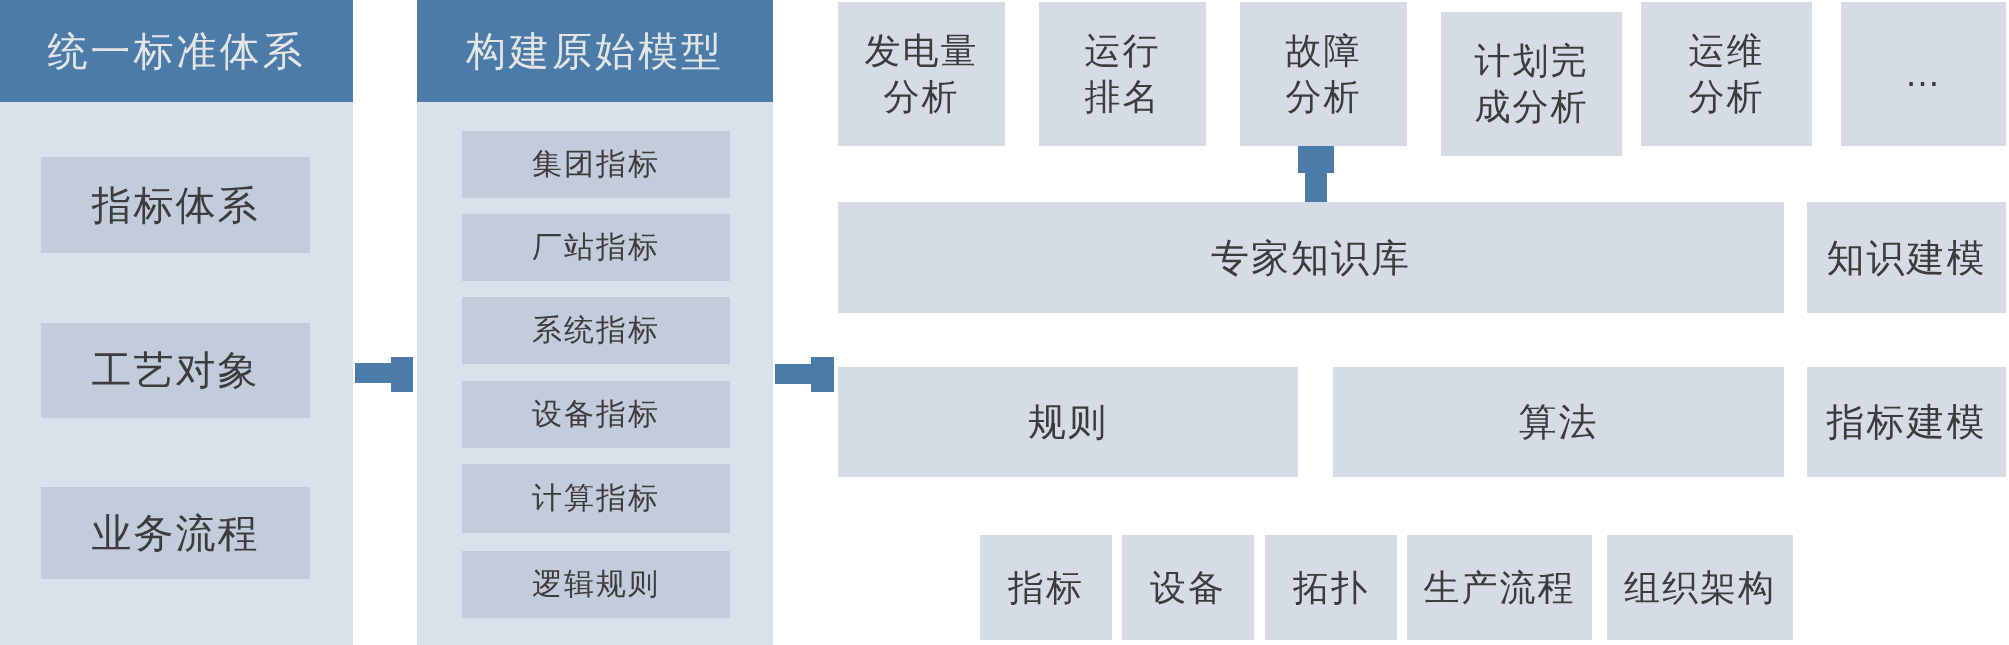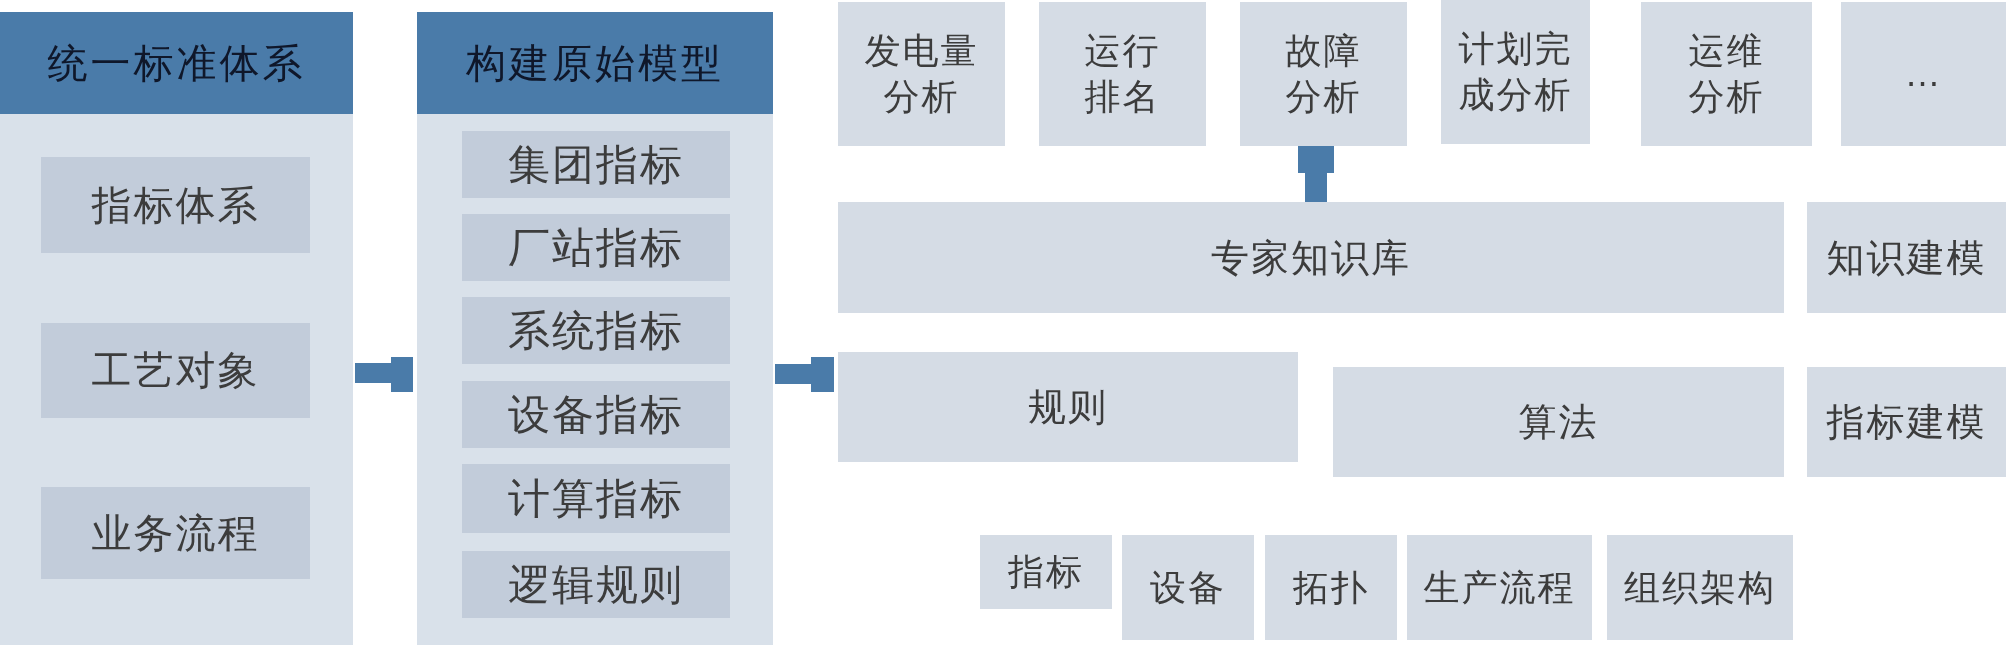--- a/index.html
+++ b/index.html
@@ -5,32 +5,32 @@
   html,body{margin:0;padding:0;background:#ffffff;}
   .stage{
     position:relative;
     width:2009px;height:645px;
     background:#ffffff;
     font-family:"Liberation Sans","DejaVu Sans",sans-serif;
     overflow:hidden;
   }
   .abs{position:absolute;box-sizing:border-box;}
   .hdr{
-    background:#4A7BA9;color:#0f172a;
+    background:#4A7BA9;color:#e5e5e5;
     display:flex;align-items:center;justify-content:center;
-    font-size:40px;letter-spacing:3px;margin-top:12px;
+    font-size:40px;letter-spacing:3px;
   }
   .panel{background:#D9E1EA;}
   .inner{
     background:#C2CCDA;color:#3C3C3C;
     display:flex;align-items:center;justify-content:center;
     letter-spacing:2px;
   }
   .inner.c1{font-size:40px;}
-  .inner.c2{font-size:42px;}
+  .inner.c2{font-size:30px;}
   .box{
     background:#D5DCE5;color:#3C3C3C;
     display:flex;align-items:center;justify-content:center;
     text-align:center;font-size:36px;letter-spacing:2px;
     white-space:pre-line;line-height:46px;
   }
   .box.big{font-size:38px;}
   .conn-part{position:absolute;background:#4A7BA9;}
 </style>
 </head>
@@ -62,37 +62,37 @@
     <div class="conn-part" style="left:0;top:7px;width:37px;height:20px"></div>
     <div class="conn-part" style="left:36px;top:0;width:23px;height:35px"></div>
   </div>
 
   <div class="abs box" style="left:838px;top:2px;width:167px;height:144px">发电量
 分析</div>
   <div class="abs box" style="left:1039px;top:2px;width:167px;height:144px">运行
 排名</div>
   <div class="abs box" style="left:1240px;top:2px;width:167px;height:144px">故障
 分析</div>
-  <div class="abs box" style="left:1441px;top:0;width:149px;height:144px">计划完
+  <div class="abs box" style="left:1441px;top:12px;width:181px;height:144px">计划完
 成分析</div>
   <div class="abs box" style="left:1641px;top:2px;width:171px;height:144px">运维
 分析</div>
   <div class="abs box" style="left:1841px;top:2px;width:165px;height:144px">…</div>
 
   <div class="abs" style="left:1298px;top:146px;width:36px;height:57px">
     <div class="conn-part" style="left:0;top:0;width:36px;height:27px"></div>
     <div class="conn-part" style="left:7px;top:26px;width:22px;height:31px"></div>
   </div>
 
   <div class="abs box big" style="left:1807px;top:202px;width:199px;height:111px">知识建模</div>
   <div class="abs box big" style="left:838px;top:202px;width:946px;height:111px">专家知识库</div>
 
-  <div class="abs box big" style="left:838px;top:352px;width:460px;height:110px">规则</div>
+  <div class="abs box big" style="left:838px;top:367px;width:460px;height:110px">规则</div>
   <div class="abs box big" style="left:1807px;top:367px;width:199px;height:110px">指标建模</div>
   <div class="abs box big" style="left:1333px;top:367px;width:451px;height:110px">算法</div>
 
-  <div class="abs box" style="left:980px;top:535px;width:132px;height:74px">指标</div>
+  <div class="abs box" style="left:980px;top:535px;width:132px;height:105px">指标</div>
   <div class="abs box" style="left:1122px;top:535px;width:132px;height:105px">设备</div>
   <div class="abs box" style="left:1265px;top:535px;width:132px;height:105px">拓扑</div>
   <div class="abs box" style="left:1407px;top:535px;width:185px;height:105px">生产流程</div>
   <div class="abs box" style="left:1607px;top:535px;width:186px;height:105px">组织架构</div>
 
 </div>
 
 </body></html>

